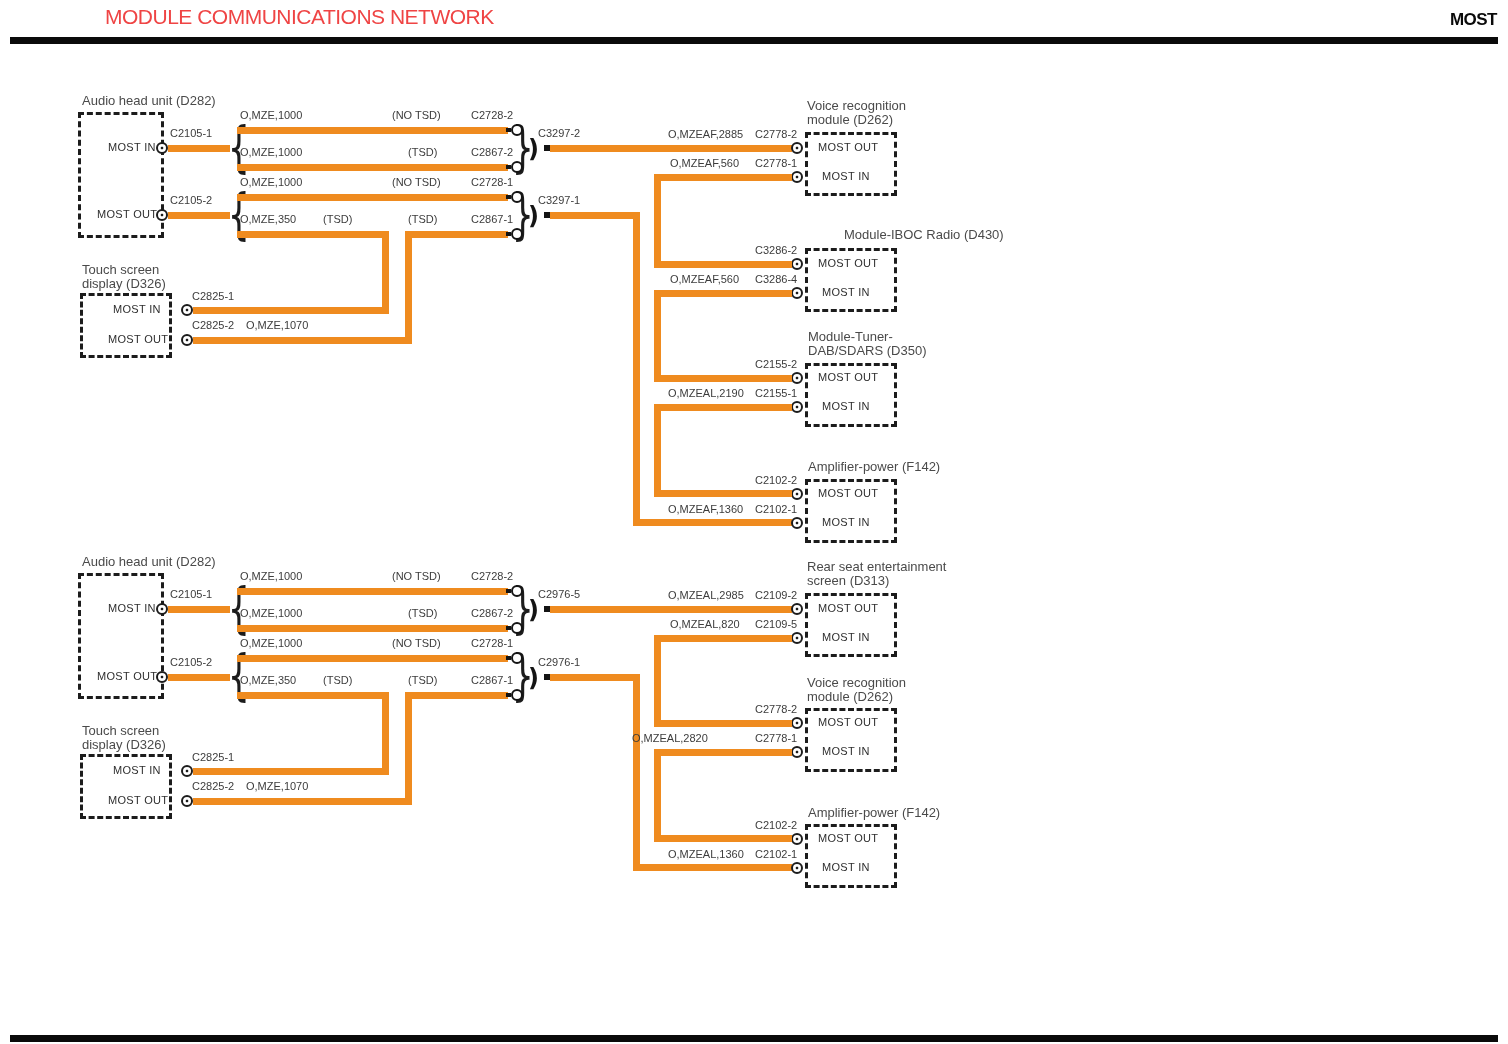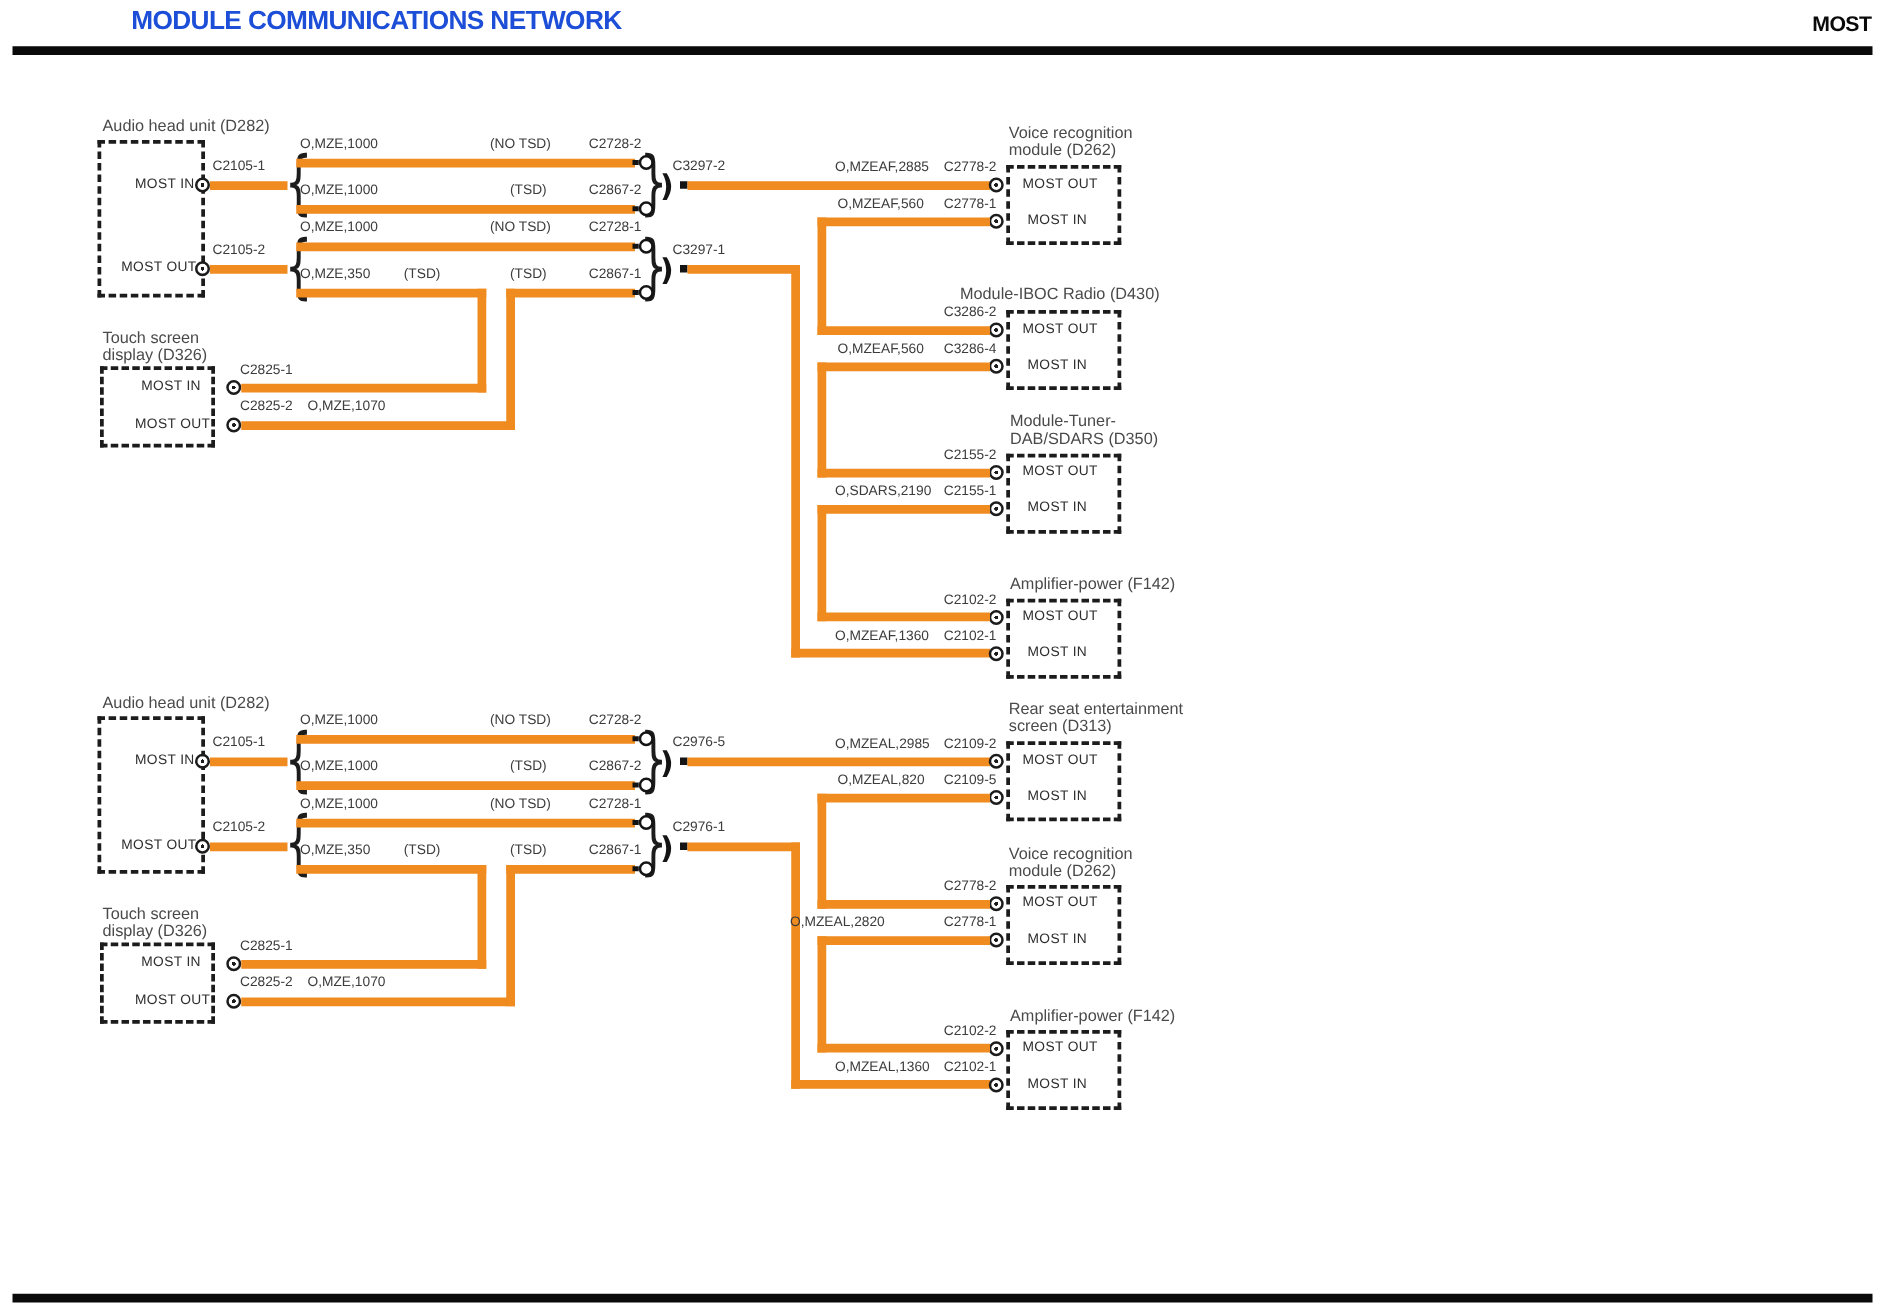--- a/index.html
+++ b/index.html
@@ -1,18 +1,18 @@
 <!DOCTYPE html>
 <html style="--wire: #EF8B1F;"><head>
 <meta charset="utf-8">
 <style>
   html,body{margin:0;padding:0;background:#fff;}
   #canvas{position:relative;width:1508px;height:1044px;background:#ffffff;overflow:hidden;
           font-family:"Liberation Sans",sans-serif;}
-  .hdr-title{position:absolute;left:105px;top:5px;font-size:21px;font-weight:bold;color:#1d4ed8;
+  .hdr-title{position:absolute;left:105px;top:5px;font-size:21px;font-weight:normal;color:#ef4444;
              letter-spacing:-0.5px;white-space:nowrap;font-family:"Liberation Sans",sans-serif;text-align:center;}
   .hdr-right{position:absolute;right:11px;top:10px;font-size:17px;font-weight:bold;color:#0a0a0a;
              letter-spacing:-0.5px;}
   .rule{position:absolute;left:10px;width:1488px;height:7px;background:#0a0a0a;}
   .lbl{position:absolute;font-size:11px;color:#3c3c3c;white-space:nowrap;line-height:13px;}
   .mt{position:absolute;font-size:13px;color:#4a4a4a;white-space:nowrap;line-height:15px;}
   .io{position:absolute;font-size:11px;color:#2e2e2e;white-space:nowrap;letter-spacing:.3px;line-height:13px;}
   .wh{position:absolute;height:7px;background:var(--wire,#EF8B1F);}
   .wv{position:absolute;width:7px;background:var(--wire,#EF8B1F);}
   .mbox{position:absolute;border:3px dashed #1c1c1c;background:transparent;}
@@ -119,39 +119,39 @@
   <div class="io" style="left:818px;top:141px">MOST OUT</div>
   <div class="io" style="left:822px;top:170px">MOST IN</div>
   <div class="lbl" style="left:668px;top:128px">O,MZEAF,2885</div>
   <div class="lbl" style="left:755px;top:128px">C2778-2</div>
   <div class="lbl" style="left:670px;top:157px">O,MZEAF,560</div>
   <div class="lbl" style="left:755px;top:157px">C2778-1</div>
   <div class="port" style="left:791px;top:142px"></div>
   <div class="port" style="left:791px;top:171px"></div>
   <div class="wh" style="left:654px;top:174px;width:138px"></div>
 
-  <div class="mt" style="left:768px;top:227px">Module-IBOC Radio (D430)</div>
+  <div class="mt" style="left:844px;top:227px">Module-IBOC Radio (D430)</div>
   <div class="mbox" style="left:805px;top:248px;width:86px;height:58px"></div>
   <div class="io" style="left:818px;top:257px">MOST OUT</div>
   <div class="io" style="left:822px;top:286px">MOST IN</div>
   <div class="lbl" style="left:755px;top:244px">C3286-2</div>
   <div class="lbl" style="left:670px;top:273px">O,MZEAF,560</div>
   <div class="lbl" style="left:755px;top:273px">C3286-4</div>
   <div class="port" style="left:791px;top:258px"></div>
   <div class="port" style="left:791px;top:287px"></div>
   <div class="wh" style="left:654px;top:261px;width:138px"></div>
   <div class="wh" style="left:654px;top:290px;width:138px"></div>
 
   <div class="mt" style="left:808px;top:329px">Module-Tuner-</div>
   <div class="mt" style="left:808px;top:343px">DAB/SDARS (D350)</div>
   <div class="mbox" style="left:805px;top:363px;width:86px;height:58px"></div>
   <div class="io" style="left:818px;top:371px">MOST OUT</div>
   <div class="io" style="left:822px;top:400px">MOST IN</div>
   <div class="lbl" style="left:755px;top:358px">C2155-2</div>
-  <div class="lbl" style="left:668px;top:387px">O,SDARS,2190</div>
+  <div class="lbl" style="left:668px;top:387px">O,MZEAL,2190</div>
   <div class="lbl" style="left:755px;top:387px">C2155-1</div>
   <div class="port" style="left:791px;top:372px"></div>
   <div class="port" style="left:791px;top:401px"></div>
   <div class="wh" style="left:654px;top:375px;width:138px"></div>
   <div class="wh" style="left:654px;top:404px;width:138px"></div>
 
   <div class="mt" style="left:808px;top:459px">Amplifier-power (F142)</div>
   <div class="mbox" style="left:805px;top:479px;width:86px;height:58px"></div>
   <div class="io" style="left:818px;top:487px">MOST OUT</div>
   <div class="io" style="left:822px;top:516px">MOST IN</div>

